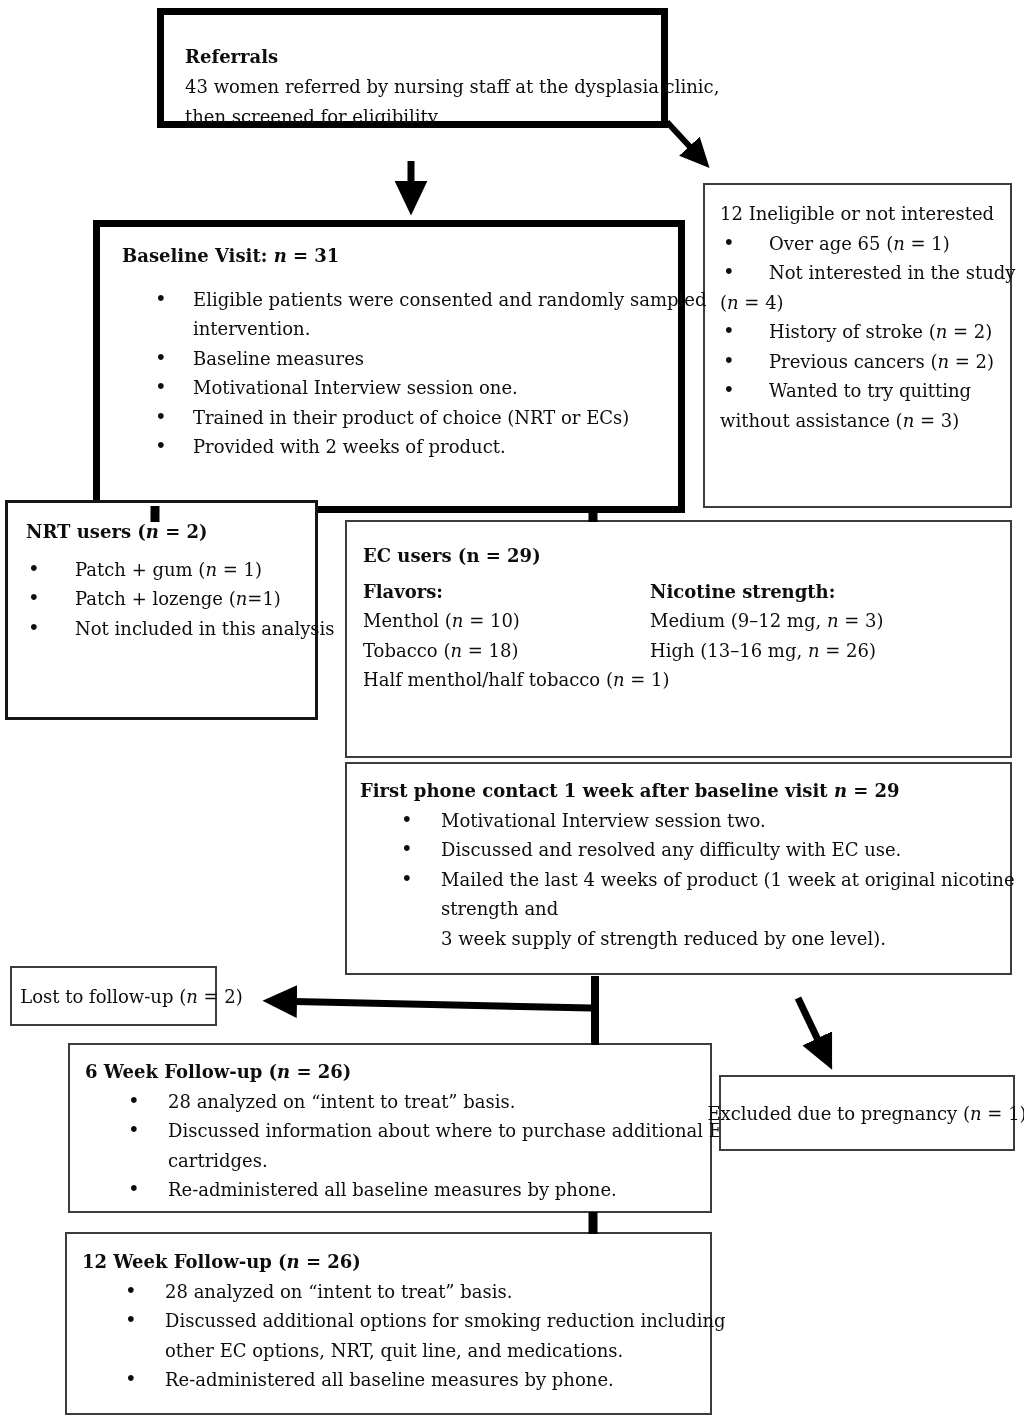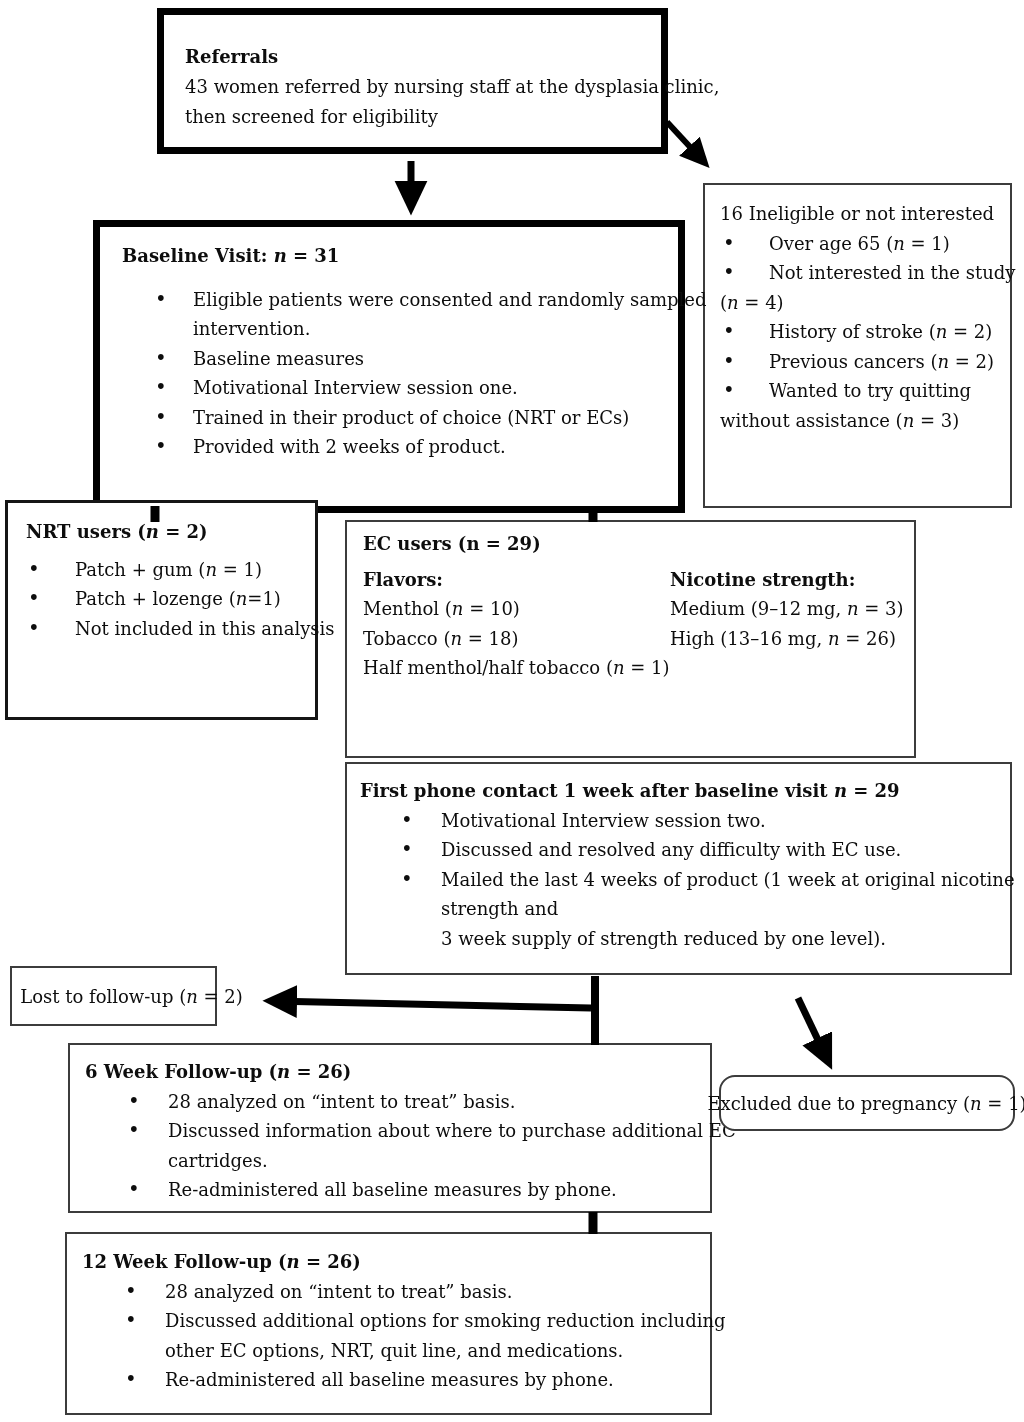--- a/index.html
+++ b/index.html
@@ -19,21 +19,21 @@
   .dot{flex:0 0 auto;}
   .dot::before{content:"\2022";font-size:1.1em;}
   
   .inl .dot{width:46px;padding-left:3px;}
   .bl  .brow{margin-left:33px;} .bl .dot{width:38px;}
   .nrtb .dot{width:47px;padding-left:2px;}
   .fp  .brow{margin-left:41px;} .fp .dot{width:40px;}
   .fu  .brow{margin-left:43px;} .fu .dot{width:40px;}
   .centerbox{display:flex;align-items:center;justify-content:center;text-align:center;}
   .arrows{position:absolute;left:0;top:0;z-index:2;pointer-events:none;}
-  .cols{display:flex;gap:20px;}
+  .cols{display:flex;}
   .col-left{width:287px;flex:0 0 auto;}
   .gap6{height:6px;} .gap8{height:8px;} .gap14{height:14px;}
 </style>
 </head>
 <body>
 
 <div class="canvas">
 
   <svg class="arrows" width="1024" height="1422" viewBox="0 0 1024 1422">
     <defs>
@@ -44,28 +44,28 @@
     <line x1="411" y1="161" x2="411" y2="206" stroke="#000" stroke-width="7" marker-end="url(#ah)"></line>
     <line x1="667" y1="122" x2="704" y2="162" stroke="#000" stroke-width="6" marker-end="url(#ah)"></line>
     <line x1="155" y1="506" x2="155" y2="522" stroke="#000" stroke-width="9"></line>
     <line x1="593" y1="506" x2="593" y2="522" stroke="#000" stroke-width="9"></line>
     <line x1="595" y1="976" x2="595" y2="1045" stroke="#000" stroke-width="8"></line>
     <line x1="591" y1="1008" x2="272" y2="1001" stroke="#000" stroke-width="7" marker-end="url(#ah)"></line>
     <line x1="798" y1="998" x2="828" y2="1061" stroke="#000" stroke-width="7" marker-end="url(#ah)"></line>
     <line x1="593" y1="1212" x2="593" y2="1234" stroke="#000" stroke-width="9"></line>
   </svg>
 
-  <div class="box thick" style="left:157px;top:8px;width:511px;height:146px;padding:27px 10px 16px 21px;">
+  <div class="box thick" style="left:157px;top:8px;width:511px;height:120px;padding:27px 10px 16px 21px;">
     <div class="bold tl" style="line-height:30px;">Referrals</div>
     <div class="tl" style="line-height:30px;">43 women referred by nursing staff at the dysplasia clinic,</div>
     <div class="tl" style="line-height:30px;">then screened for eligibility</div>
   </div>
 
   <div class="box thin inl lh" style="left:703px;top:183px;width:309px;height:325px;padding:14px 6px 0 15px;">
-    <div class="tl">16 Ineligible or not interested</div>
+    <div class="tl">12 Ineligible or not interested</div>
     <div class="brow">
       <span class="dot"></span>
       <div class="tl">Over age 65 (<i>n</i> = 1)</div>
     </div>
     <div class="brow">
       <span class="dot"></span>
       <div class="tl">Not interested in the study</div>
     </div>
     <div class="tl">(<i>n</i> = 4)</div>
     <div class="brow">
@@ -121,21 +121,21 @@
     <div class="brow">
       <span class="dot"></span>
       <div class="tl">Patch + lozenge (<i>n</i>=1)</div>
     </div>
     <div class="brow">
       <span class="dot"></span>
       <div class="tl">Not included in this analysis</div>
     </div>
   </div>
 
-  <div class="box thin lh" style="left:345px;top:520px;width:571px;height:238px;padding:7px 6px 0 16px;">
+  <div class="box thin lh" style="left:345px;top:520px;width:667px;height:238px;padding:19px 6px 0 16px;">
     <div class="bold tl">EC users (n = 29)</div>
     <div class="gap6"></div>
     <div class="cols">
       <div class="col-left">
         <div class="bold tl">Flavors:</div>
         <div class="tl">Menthol (<i>n</i> = 10)</div>
         <div class="tl">Tobacco (<i>n</i> = 18)</div>
         <div class="tl">Half menthol/half tobacco (<i>n</i> = 1)</div>
       </div>
       <div>
@@ -182,21 +182,21 @@
         <div class="tl">Discussed information about where to purchase additional EC</div>
         <div class="tl">cartridges.</div>
       </div>
     </div>
     <div class="brow">
       <span class="dot"></span>
       <div class="tl">Re-administered all baseline measures by phone.</div>
     </div>
   </div>
 
-  <div class="box thin centerbox" style="left:719px;top:1075px;width:296px;height:56px;border-radius:16px;">
+  <div class="box thin centerbox" style="left:719px;top:1075px;width:296px;height:76px;">
     <div class="tl">Excluded due to pregnancy (<i>n</i> = 1)</div>
   </div>
 
   <div class="box thin fu lh" style="left:65px;top:1232px;width:647px;height:183px;padding:13px 6px 0 15px;">
     <div class="bold tl">12 Week Follow-up (<i>n</i> = 26)</div>
     <div class="brow">
       <span class="dot"></span>
       <div class="tl">28 analyzed on “intent to treat” basis.</div>
     </div>
     <div class="brow">

